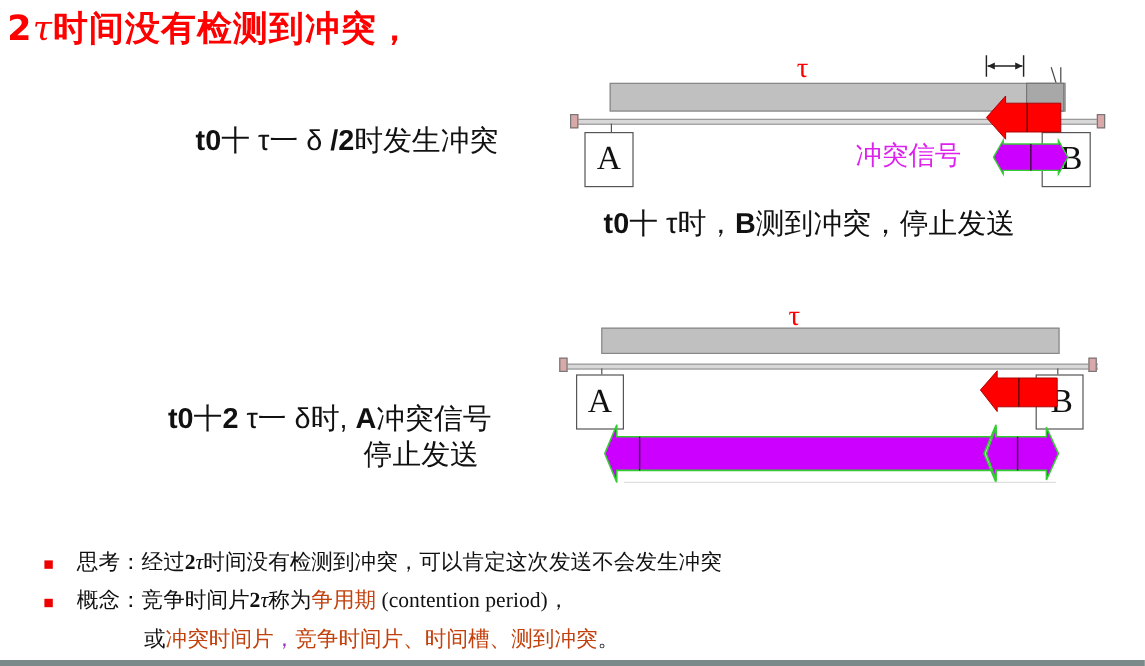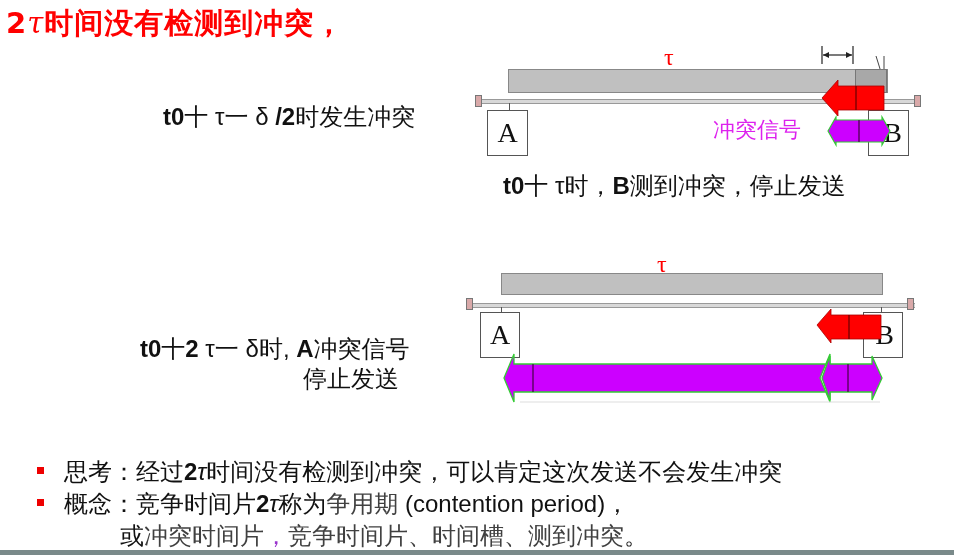--- a/index.html
+++ b/index.html
@@ -8,23 +8,23 @@
   .title{left:6px;top:4px;font-size:29px;font-weight:bold;color:#ff0000;letter-spacing:1px;white-space:nowrap;}
   .title .tau{font-family:"DejaVu Serif",serif;font-style:italic;font-weight:normal;}
   .lbl{font-family:Liberation Sans, sans-serif;font-size:24px;color:#111;white-space:nowrap;}
   .lbl b{font-weight:bold;}
   .tau-red{font-family:"Liberation Serif","DejaVu Serif",serif;font-size:24px;color:#ff0000;}
   .grey-bar{background:#c0c0c0;border:1px solid #888;box-sizing:border-box;}
   .cable{height:3px;background:#d8d8d8;border-top:1px solid #999;border-bottom:1px solid #999;box-sizing:content-box;}
   .term{width:7px;height:12px;background:#d9a9a9;border:1px solid #777;box-sizing:border-box;}
   .station{background:#fff;border:1.5px solid #555;box-sizing:border-box;font-family:"Liberation Serif","DejaVu Serif",serif;font-size:28px;color:#111;text-align:center;}
   .stub{width:1px;background:#555;}
-  .bullets{left:36px;font-family:Liberation Sans, sans-serif;font-size:24px;color:#111;white-space:nowrap;}
+  .bullets{left:36px;font-family:Liberation Serif, serif;font-size:18px;color:#111;white-space:nowrap;}
   .bullet-sq{width:7px;height:7px;background:#ee0000;position:absolute;}
-  .red{color:#404040;}
+  .red{color:#c2410c;}
   .purple{color:#9933cc;}
   .bottom-rule{left:0;top:550px;width:954px;height:5px;background:#7a8a8a;}
 </style>
 </head>
 <body>
 
 <div class="abs title">
   <span>2</span><span class="tau">τ</span><span>时间没有检测到冲突，</span>
 </div>
 

